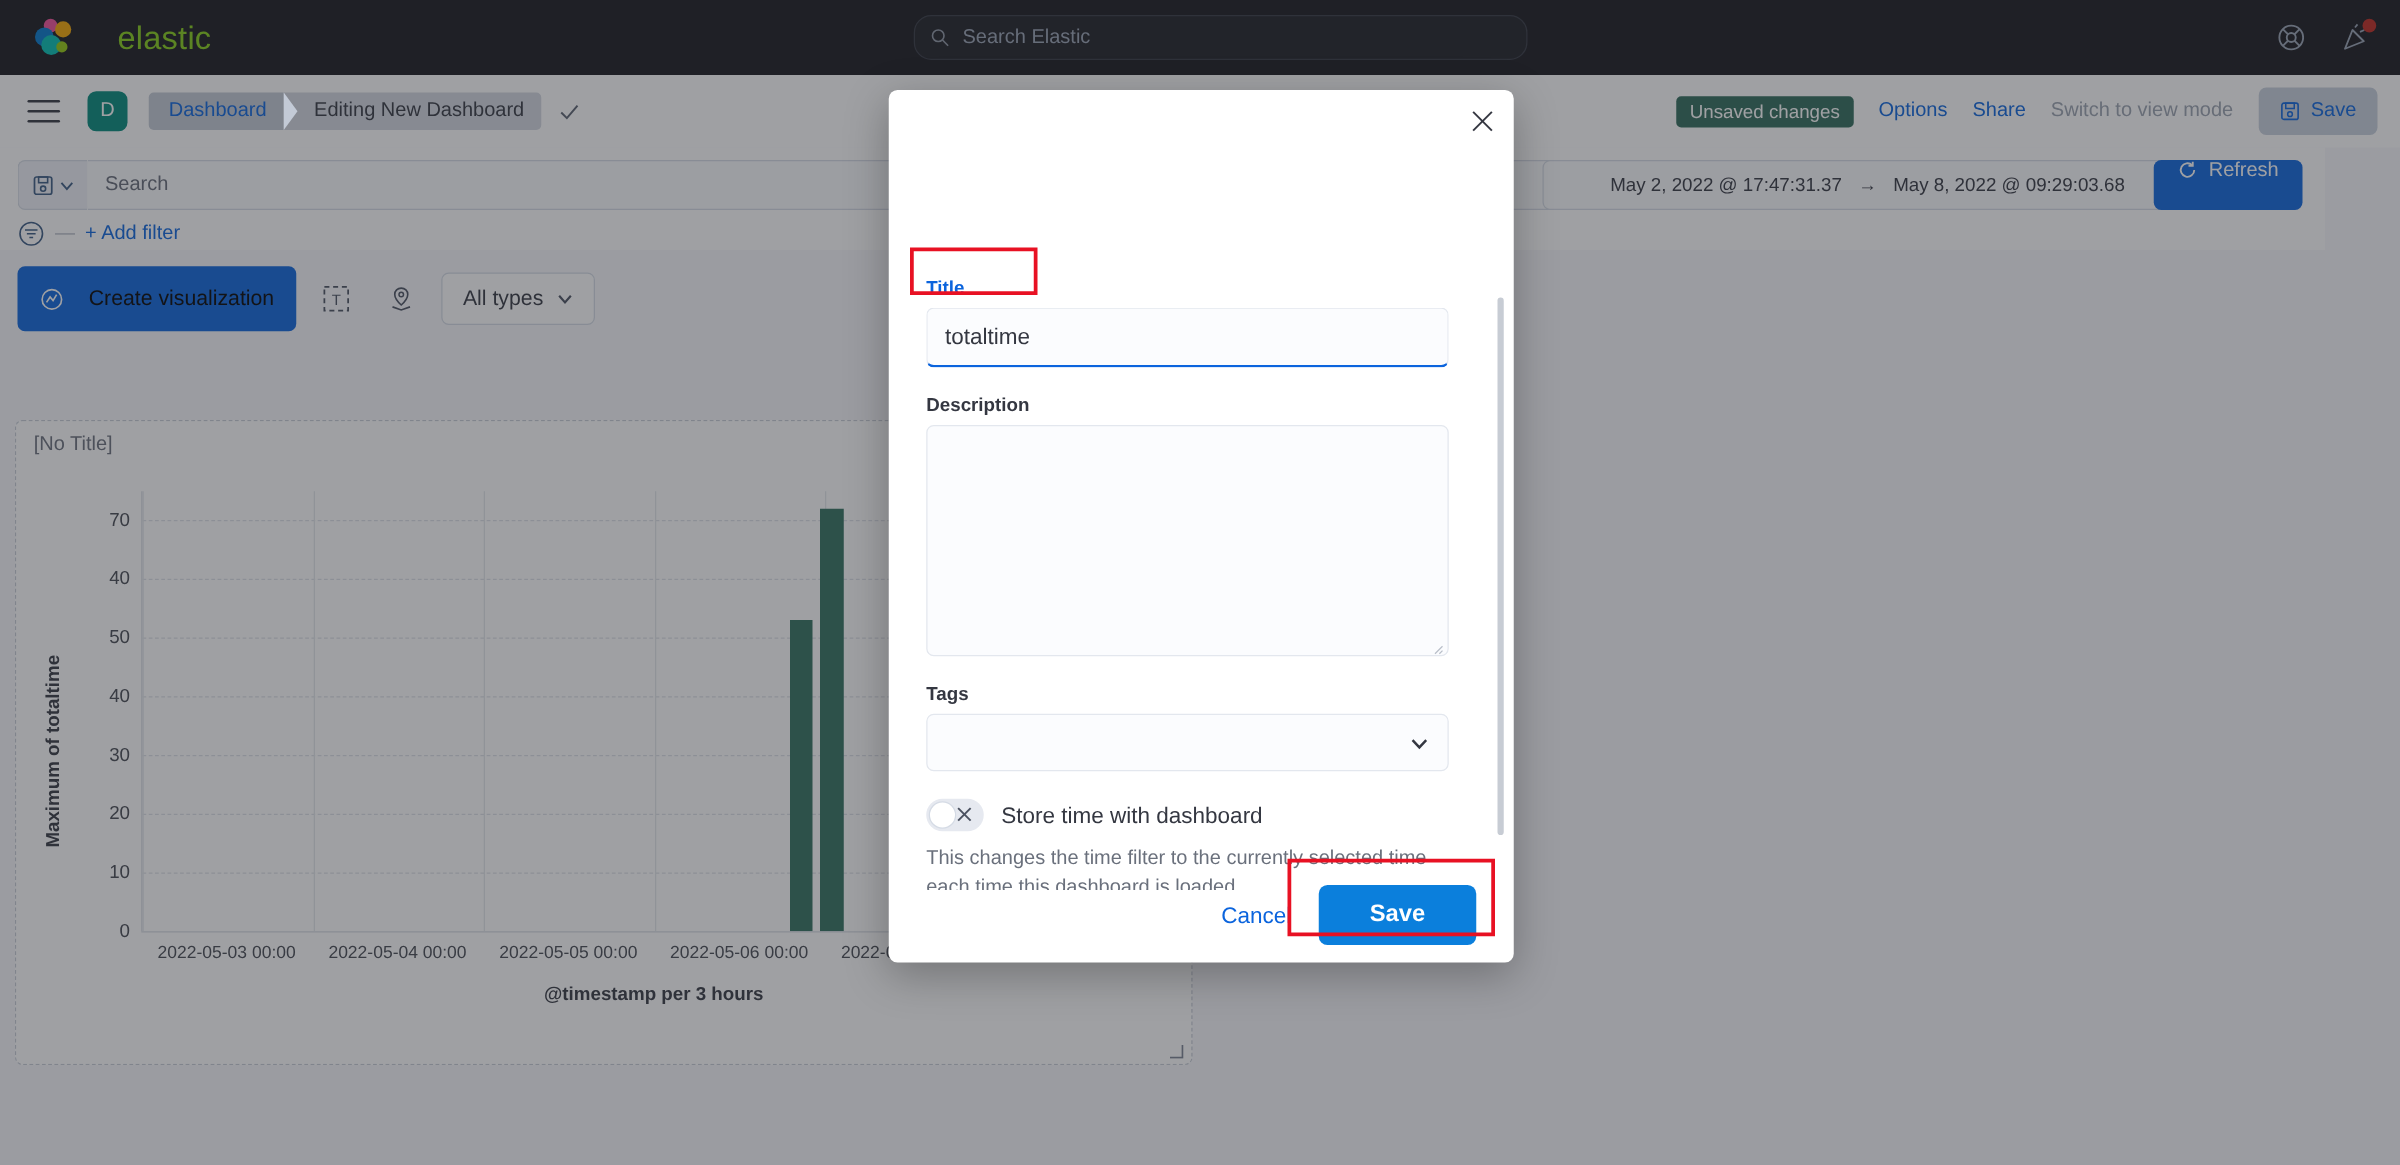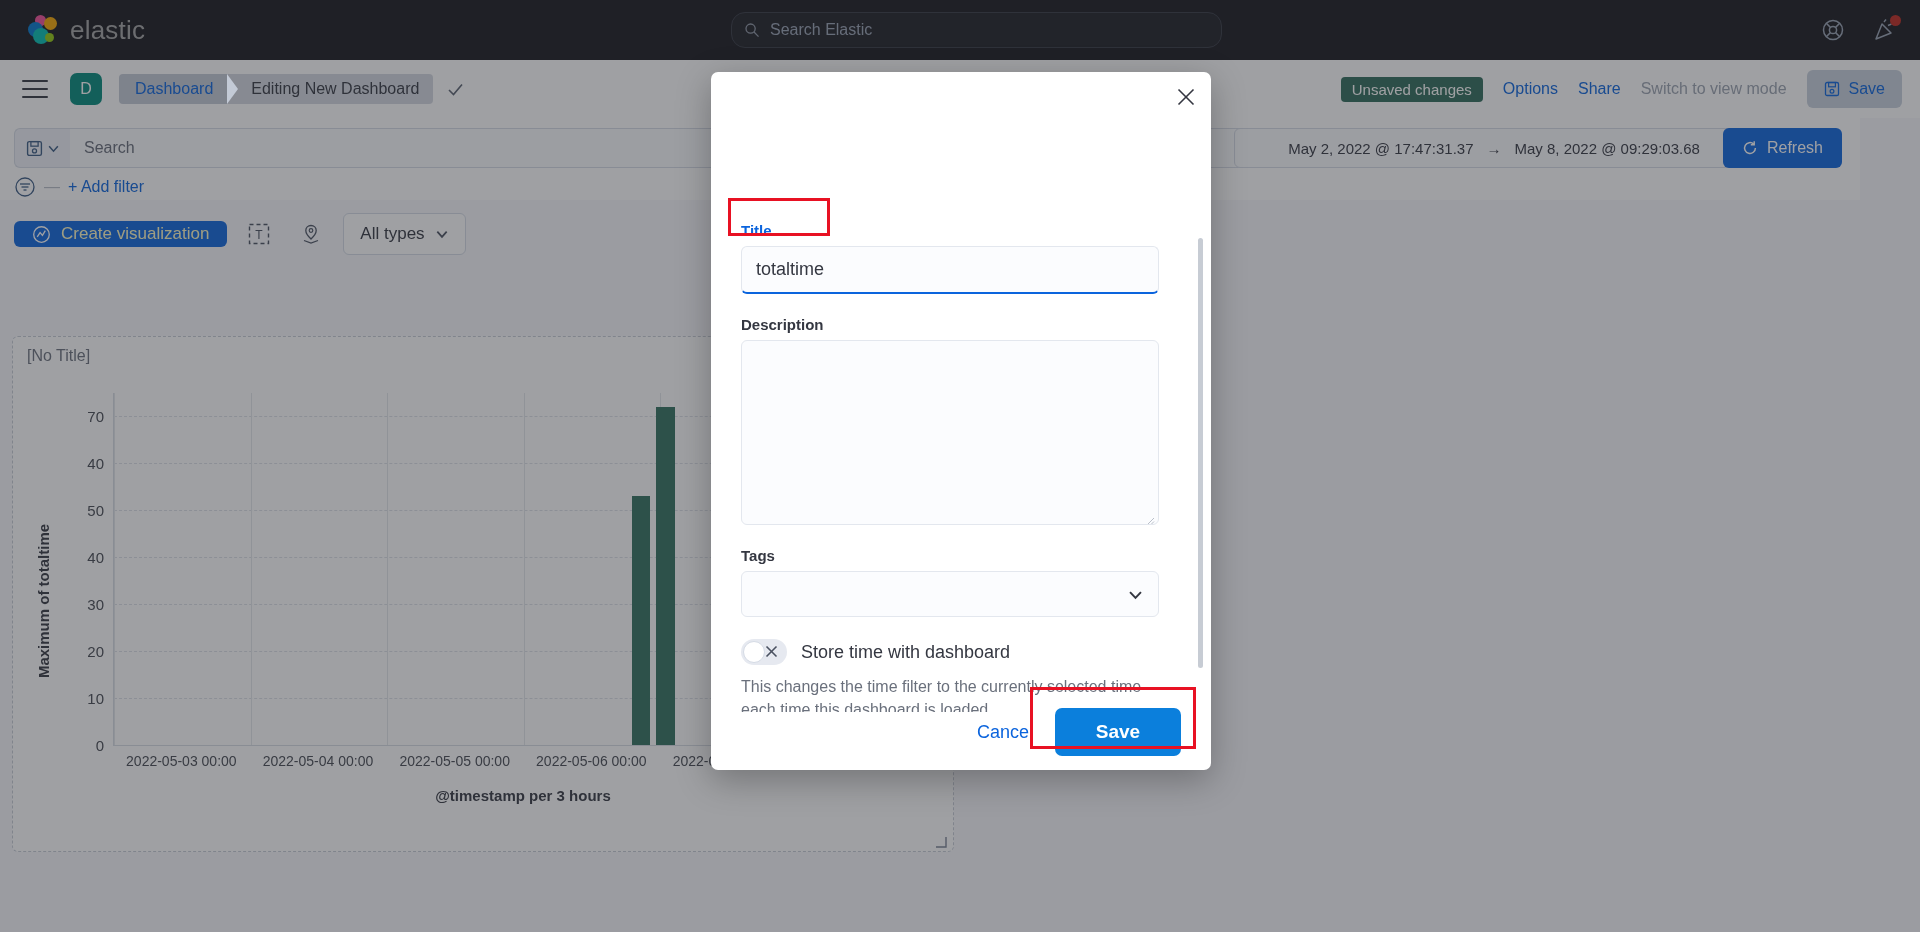--- a/index.html
+++ b/index.html
@@ -16,21 +16,21 @@
     background: #16171c; display: flex; align-items: center;
   }
   .brand { display: flex; align-items: center; margin-left: 28px; gap: 12px; }
   .brand-mark { width: 30px; height: 30px; position: relative; }
   .brand-mark i { position: absolute; border-radius: 50%; display:block; }
   .bm1 { width: 11px; height: 11px; background: #f04e98; left: 7px; top: 0px; }
   .bm2 { width: 13px; height: 13px; background: #f5a700; left: 16px; top: 2px; }
   .bm3 { width: 15px; height: 15px; background: #0077cc; left: 0px; top: 7px; }
   .bm4 { width: 16px; height: 16px; background: #00bfb3; left: 5px; top: 13px; }
   .bm5 { width: 9px;  height: 9px;  background: #93c90e; left: 17px; top: 18px; }
-  .brand-name { color: #a3a3a3; font-size: 26px; letter-spacing: .2px; }
+  .brand-name { color: #84cc16; font-size: 26px; letter-spacing: .2px; margin-left: 24px; }
 
   .global-search {
     position: absolute; left: 731px; top: 12px; width: 491px; height: 36px;
     background: #1d1e24; border: 1px solid #343741; border-radius: 14px;
     display: flex; align-items: center; padding: 0 12px; gap: 10px;
   }
   .global-search .gs-text { color: #98a2b3; font-size: 16px; }
   .gs-ico { width: 16px; height: 16px; flex: none; }
 
   .top-icons { position: absolute; right: 22px; top: 0; height: 60px; display:flex; align-items:center; gap: 26px; }
@@ -94,32 +94,32 @@
   }
   .qb-date {
     position:absolute; left: 1234px; top: 10px; width: 520px; height: 40px;
     border:1px solid #d5dbe5; border-radius: 6px; background:#fafbfd;
     display:flex; align-items:center; justify-content:center; gap:13px;
     color:#343741; font-size:15px; cursor:pointer;
   }
   .qb-refresh {
     position:absolute; right: 18px; top: 10px; height: 40px; padding: 0 19px;
     background:#0b64dd; color:#fff; border:none; border-radius:6px; font-size:16px;
-    display:flex; align-items:center; gap: 9px; cursor:pointer; font-family:inherit;
+    display:flex; align-items:flex-start; gap: 9px; cursor:pointer; font-family:inherit;
   }
   .filterrow { position:absolute; left: 14px; top: 58px; display:flex; align-items:center; gap:8px; }
   .filter-pill { color:#0b64dd; font-size: 16px; cursor:pointer; }
   .dash-small { color:#b6bcc6; font-size:16px; }
 
   
   .toolbar { position:absolute; left:0; top:200px; width:1920px; height:70px; background:#f7f8fc; }
   .tb-inner { position:absolute; left: 14px; top: 13px; display:flex; align-items:center; gap: 12px; }
   .btn-primary {
-    background: #0b64dd; color:#fef9c3; border:none; border-radius:6px; height:26px;
-    padding: 0 18px; font-size:17px; display:flex; align-items:center; gap:10px;
+    background: #0b64dd; color:#000000; border:none; border-radius:6px; height:52px;
+    padding: 0 18px; font-size:17px; display:flex; align-items:center; gap:20px;
     cursor:pointer; font-family:inherit;
   }
   .icon-btn {
     width: 40px; height: 42px; background:transparent; border:none;
     display:flex; align-items:center; justify-content:center; cursor:pointer;
   }
   .btn-ghost {
     background:#fff; border:1px solid #d5dbe5; border-radius:6px; height:42px;
     padding: 0 16px; font-size: 17px; color:#343741; display:flex; align-items:center;
     gap: 10px; cursor:pointer; font-family:inherit;

